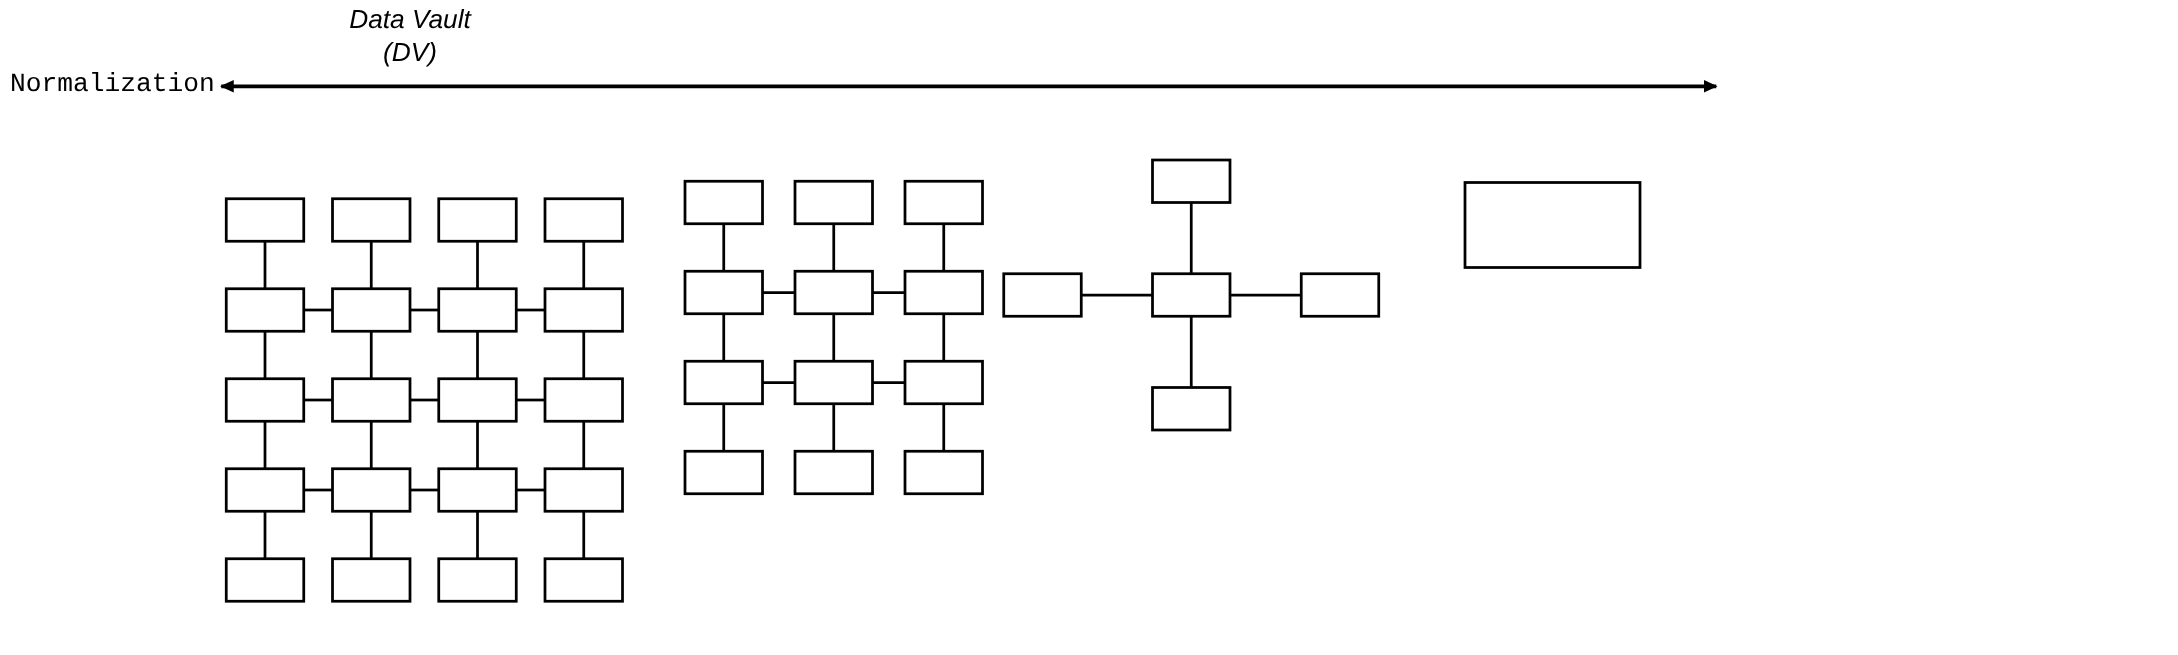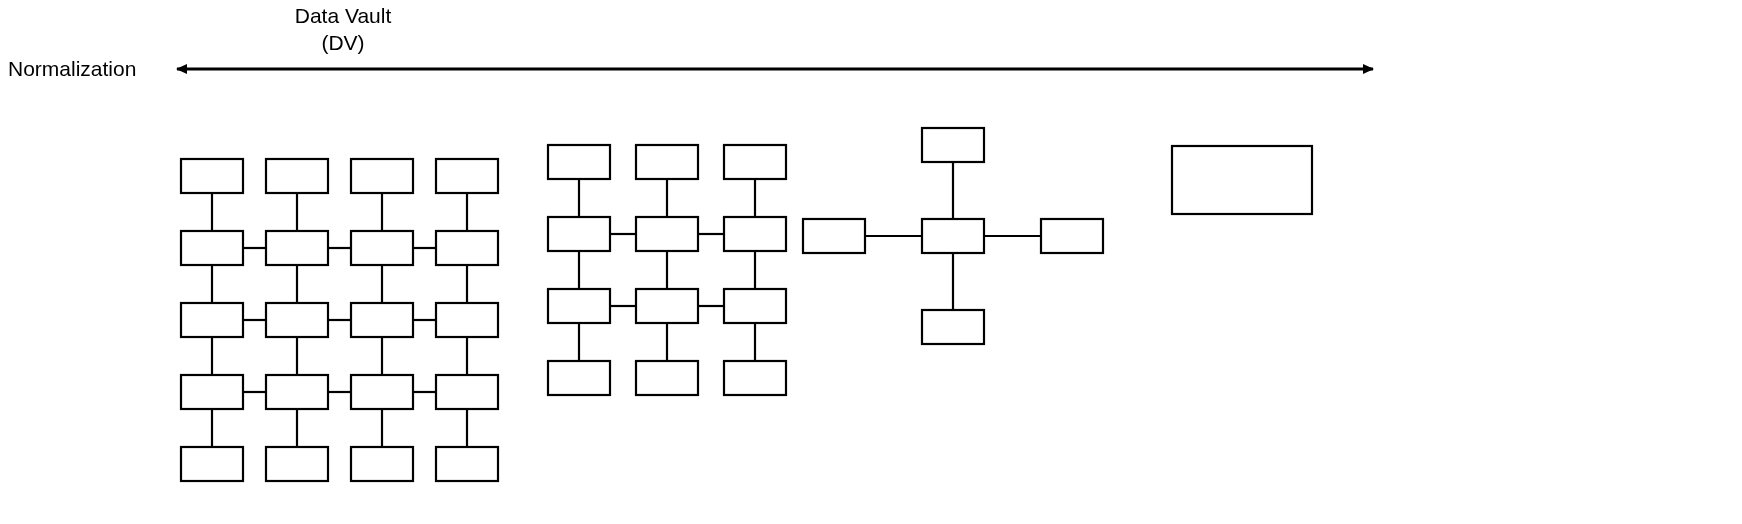--- a/index.html
+++ b/index.html
@@ -25,20 +25,21 @@
     width: 1742px;
     height: 524px;
     display: block;
   }
   .axis-label {
     position: absolute;
     font-size: 21px;
     line-height: 25px;
     white-space: nowrap;
     color: #000000;
+    font-family: Liberation Mono, monospace;
   }
   .col-title {
     position: absolute;
     font-size: 21px;
     line-height: 27px;
     text-align: center;
     white-space: pre-line;
     color: #000000;
   }
   .node-box {
@@ -56,21 +57,21 @@
   }
 </style>
 </head>
 <body>
 
 <div id="root">
 
   <div class="axis-label" id="left-axis-label" style="left: 8px; top: 56px;">Normalization</div>
 
 
-  <div class="col-title" id="title-0" style="left: 193px; width: 300px; top: 2px;">Data Vault
+  <div class="col-title" id="title-0" style="left: 178px; width: 300px; top: 2px; font-style: italic;">Data Vault
 (DV)</div>
 
   <svg class="diagram" viewBox="0 0 1742 524" xmlns="http://www.w3.org/2000/svg">
     <defs>
       <marker id="arrow-right" markerWidth="12" markerHeight="12" refX="10" refY="5" orient="auto" markerUnits="userSpaceOnUse">
         <path d="M0,0 L11,5 L0,10 z" fill="#000000"></path>
       </marker>
       <marker id="arrow-left" markerWidth="12" markerHeight="12" refX="10" refY="5" orient="auto-start-reverse" markerUnits="userSpaceOnUse">
         <path d="M0,0 L11,5 L0,10 z" fill="#000000"></path>
       </marker>

